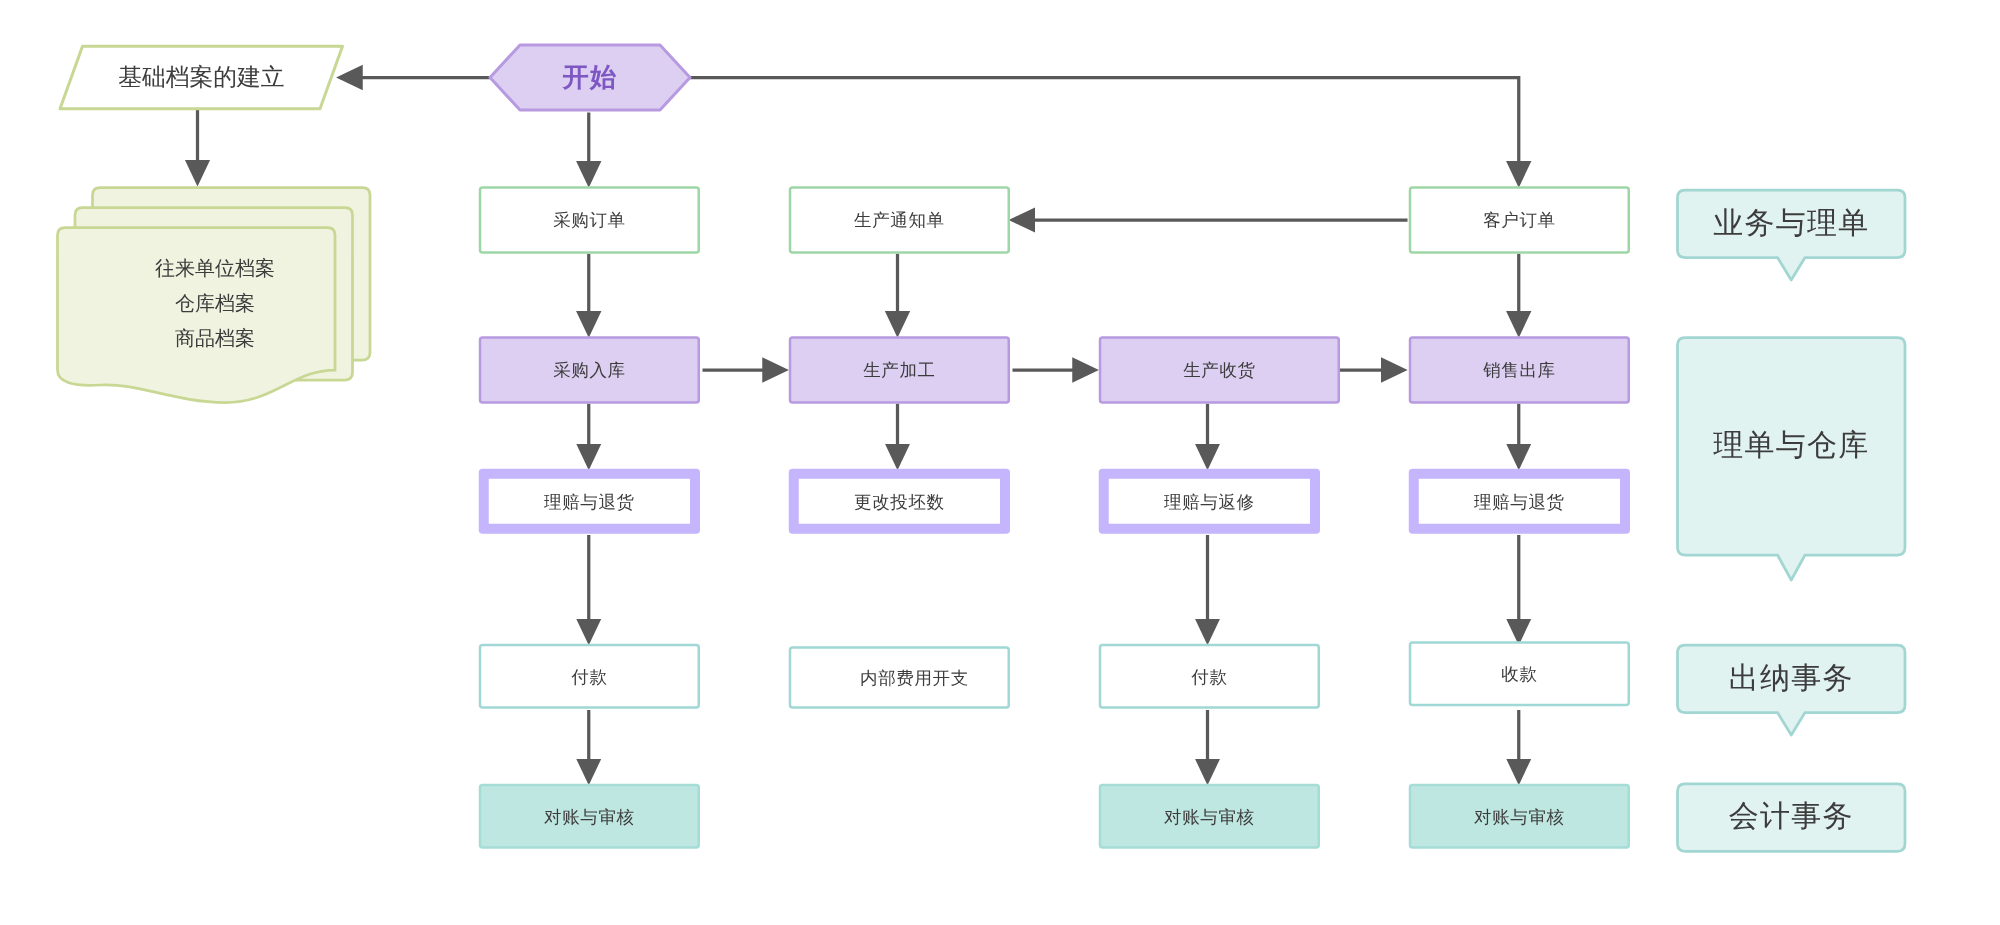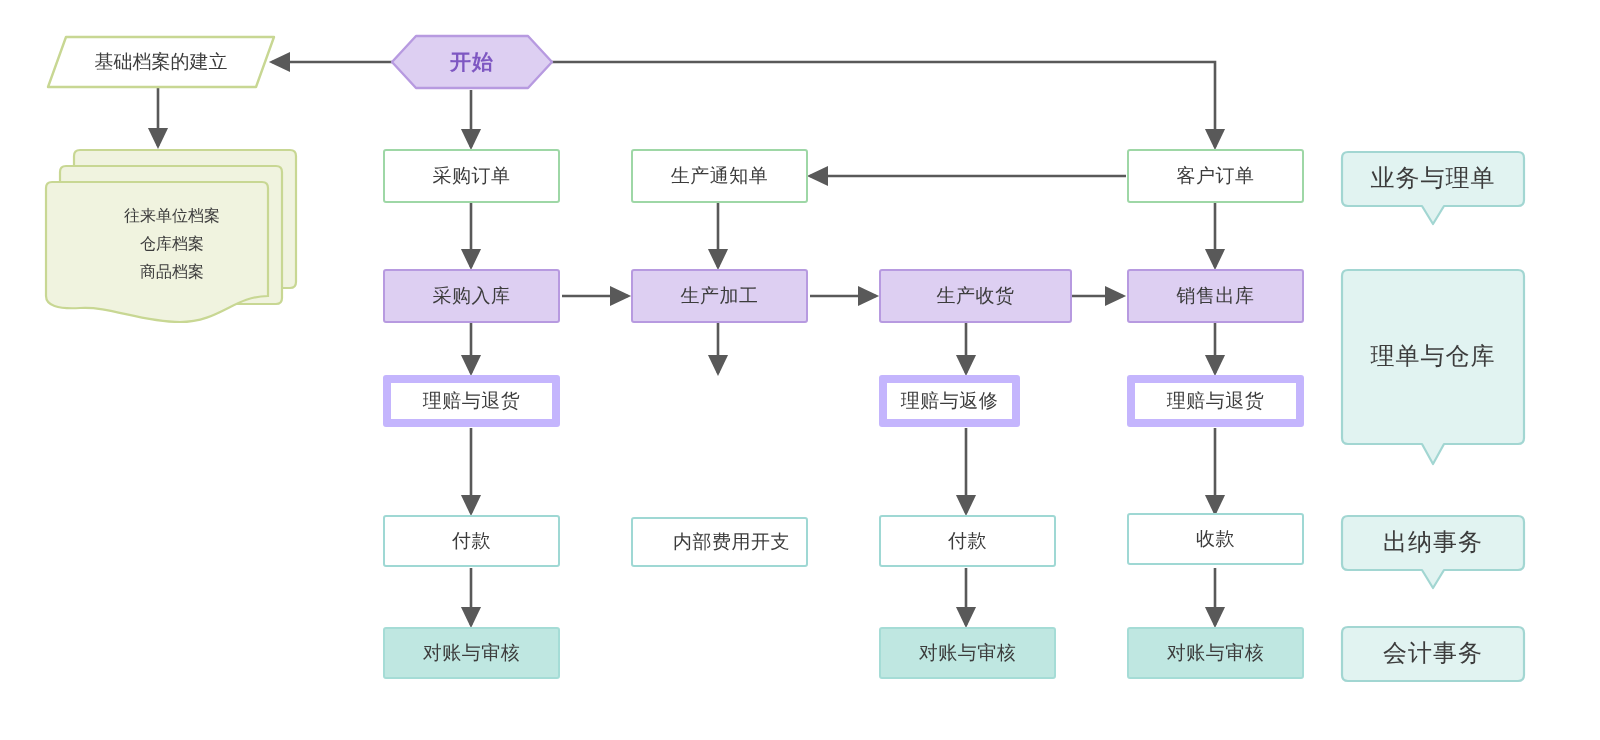--- a/index.html
+++ b/index.html
@@ -25,21 +25,21 @@
     height: 740px;
     pointer-events: none;
   }
   .node {
     position: absolute;
     box-sizing: border-box;
     display: flex;
     align-items: center;
     justify-content: center;
     text-align: center;
-    font-size: 19px;
+    font-size: 14px;
     color: #3c3c3c;
     letter-spacing: 0.5px;
     line-height: 1.35;
     z-index: 3;
   }
   
   .box-green {
     border: 2px solid #9ed7a6;
     background: #ffffff;
     border-radius: 3px;
@@ -232,21 +232,24 @@
   <div class="node box-purple" style="left:879px; top:269px; width:193px; height:54px;">
     <span>生产收货</span>
   </div>
   <div class="node box-purple" style="left:1127px; top:269px; width:177px; height:54px;">
     <span>销售出库</span>
   </div>
 
   <div class="node box-pink" style="left:383px; top:375px; width:177px; height:52px;">
     <span>理赔与退货</span>
   </div>
-  <div class="node box-pink" style="left:879px; top:375px; width:141px; height:52px;">
+  <div class="node box-pink" style="left:631px; top:375px; width:177px; height:52px;">
+    <span>更改投坯数</span>
+  </div>
+  <div class="node box-pink" style="left:879px; top:375px; width:177px; height:52px;">
     <span>理赔与返修</span>
   </div>
   <div class="node box-pink" style="left:1127px; top:375px; width:177px; height:52px;">
     <span>理赔与退货</span>
   </div>
 
   <div class="node box-teal-outline" style="left:383px; top:515px; width:177px; height:52px;">
     <span>付款</span>
   </div>
   <div class="node box-teal-outline" style="left:631px; top:517px; width:177px; height:50px;padding-left:24px;">

